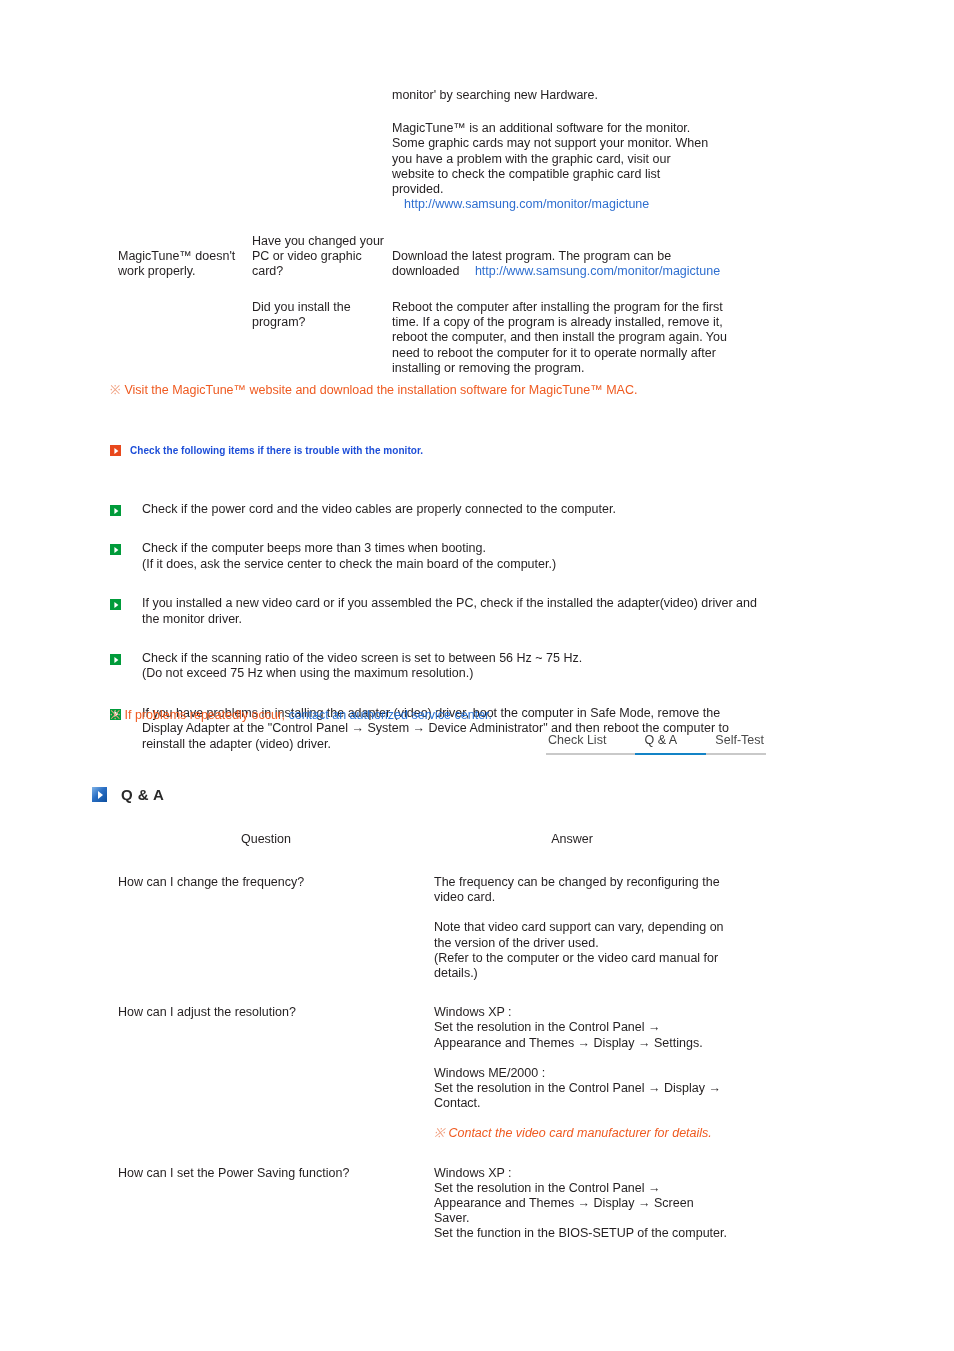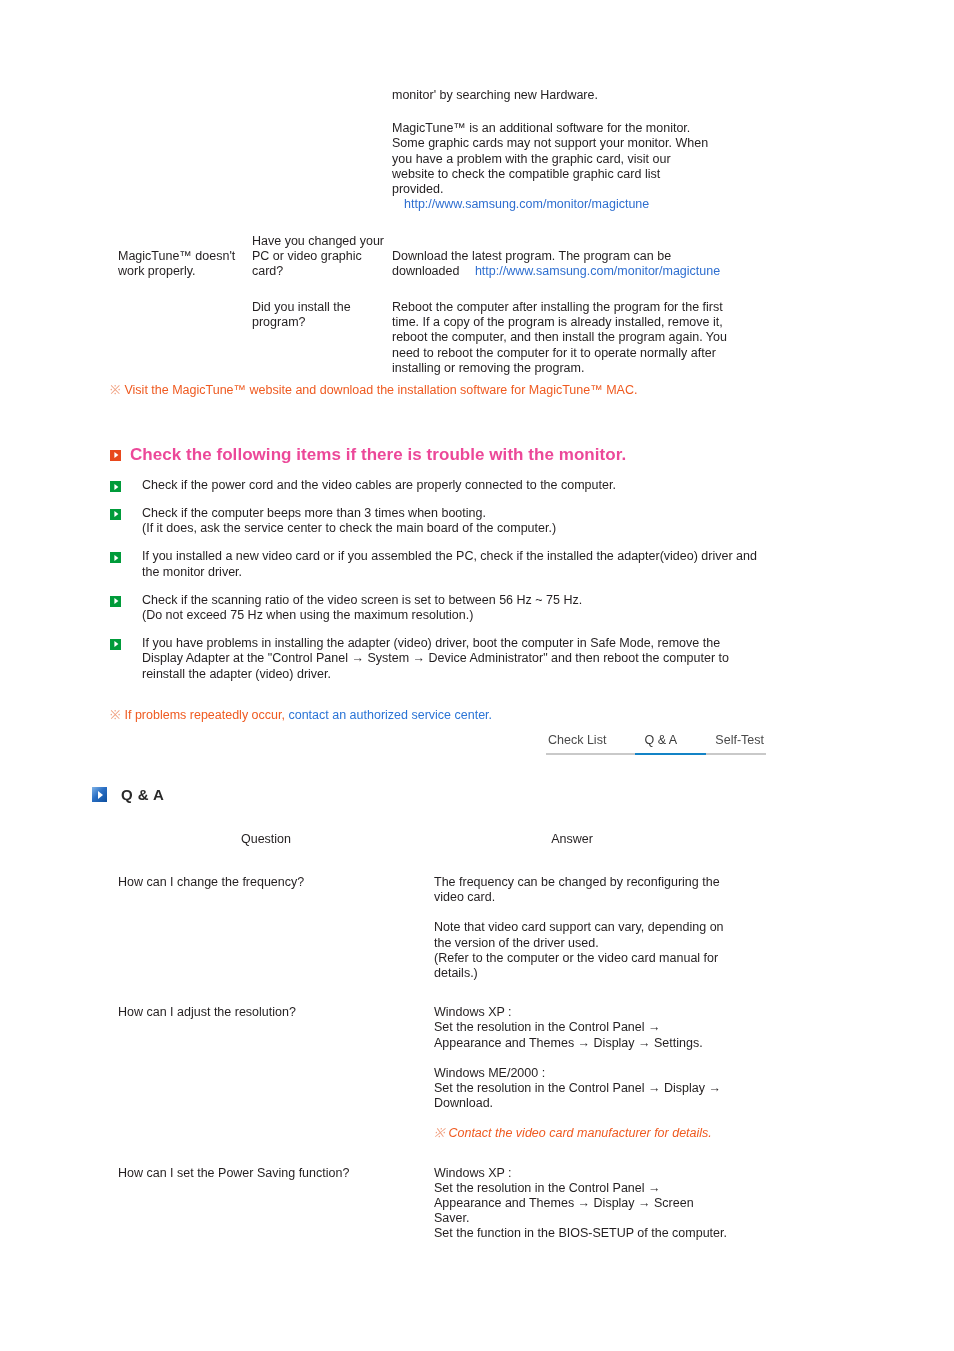--- a/index.html
+++ b/index.html
@@ -74,22 +74,22 @@
   
   .check-head {
     position: absolute;
     left: 110px;
     top: 445px;
     display: flex;
     align-items: center;
   }
   .check-head .label {
     font-weight: bold;
-    font-size: 17px;
-    color: #ec4899;
+    font-size: 10px;
+    color: #1d4ed8;
     margin-left: 9px;
     letter-spacing: 0.05px;
   }
 
   
   .ico {
     display: inline-block;
     position: relative;
     flex: 0 0 auto;
   }
@@ -124,20 +124,21 @@
   .bullets {
     position: absolute;
     left: 110px;
     top: 478px;
     width: 660px;
   }
   .bullet-item {
     display: flex;
     align-items: flex-start;
     margin-bottom: 12.5px;
+    margin-top: 24px;
   }
   .bullet-item .ico-green { margin-top: 3px; }
   .bullet-item .btext {
     margin-left: 21px;
     line-height: 15.4px;
     width: 618px;
   }
 
   
   .tabs {
@@ -352,21 +353,21 @@
       <div class="q-cell">How can I adjust the resolution?</div>
       <div class="a-cell">
         <div class="a-para">
           <div>Windows XP :</div>
           <div>Set the resolution in the Control Panel →</div>
           <div>Appearance and Themes → Display → Settings.</div>
         </div>
         <div class="a-para">
           <div>Windows ME/2000 :</div>
           <div>Set the resolution in the Control Panel → Display →</div>
-          <div>Download.</div>
+          <div>Contact.</div>
         </div>
         <div class="a-note">
           <span class="mark">※</span><span>Contact the video card manufacturer for details.</span>
         </div>
       </div>
     </div>
 
     <div class="qa-row">
       <div class="q-cell">How can I set the Power Saving function?</div>
       <div class="a-cell">

